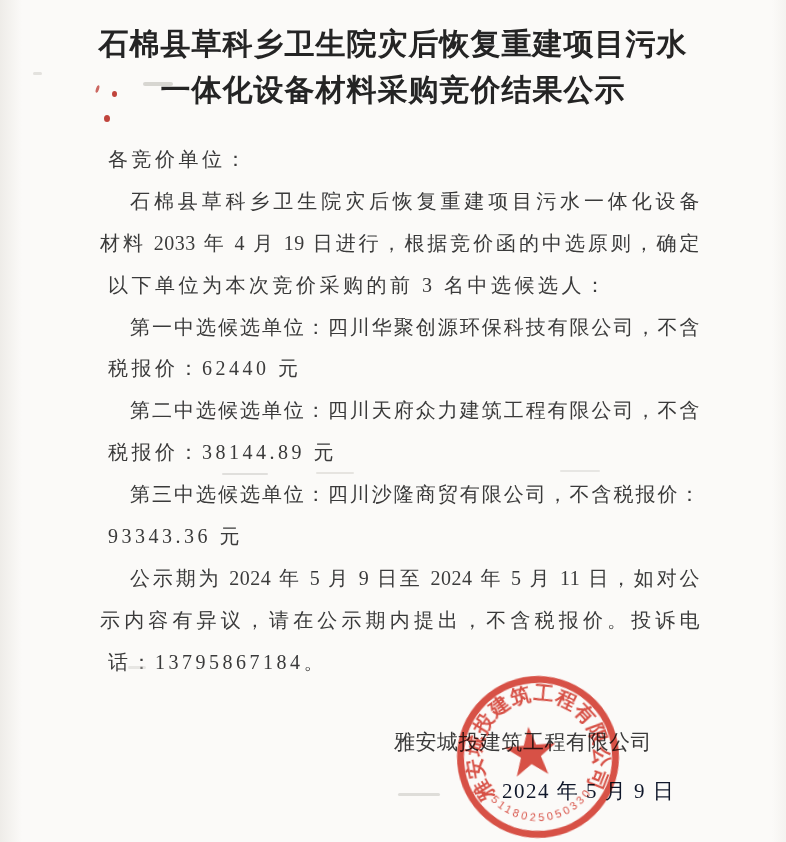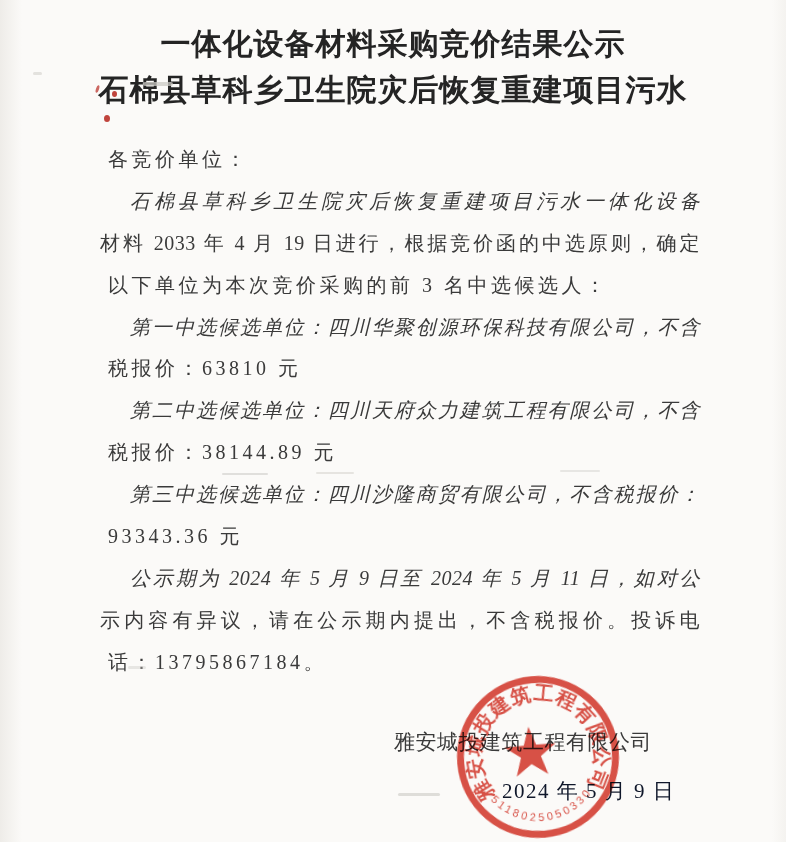--- a/index.html
+++ b/index.html
@@ -56,21 +56,20 @@
   }
   .line.short {
     letter-spacing: 3.5px;
     margin-left: 8px;
   }
   .line.indent {
     padding-left: 30px;
   }
   .line.full.indent {
     width: 570px;
-    font-style: italic;
   }
 
   
   .sig-company {
     position: absolute;
     left: 394px;
     top: 727px;
     font-size: 21px;
     letter-spacing: 0.5px;
     line-height: 30px;
@@ -117,31 +116,31 @@
     position: absolute;
     pointer-events: none;
   }
   .red-speck { background: #c0443c; border-radius: 50%; }
   .gray-smudge { background: #cbc9c4; border-radius: 2px; }
 </style>
 </head>
 <body>
 
 <div class="title-block">
+  <div>石棉县草科乡卫生院灾后恢复重建项目污水</div>
   <div>一体化设备材料采购竞价结果公示</div>
-  <div>石棉县草科乡卫生院灾后恢复重建项目污水</div>
 </div>
 
 <div class="body-block">
   <div class="line short">各竞价单位：</div>
   <div class="line full indent">石棉县草科乡卫生院灾后恢复重建项目污水一体化设备</div>
   <div class="line full">材料 2033 年 4 月 19 日进行，根据竞价函的中选原则，确定</div>
   <div class="line short">以下单位为本次竞价采购的前 3 名中选候选人：</div>
   <div class="line full indent">第一中选候选单位：四川华聚创源环保科技有限公司，不含</div>
-  <div class="line short">税报价：63810 元</div>
+  <div class="line short">税报价：62440 元</div>
   <div class="line full indent">第二中选候选单位：四川天府众力建筑工程有限公司，不含</div>
   <div class="line short">税报价：38144.89 元</div>
   <div class="line full indent">第三中选候选单位：四川沙隆商贸有限公司，不含税报价：</div>
   <div class="line short">93343.36 元</div>
   <div class="line full indent">公示期为 2024 年 5 月 9 日至 2024 年 5 月 11 日，如对公</div>
   <div class="line full">示内容有异议，请在公示期内提出，不含税报价。投诉电</div>
   <div class="line short">话：13795867184。</div>
 </div>
 
 <div class="sig-company">雅安城投建筑工程有限公司</div>

